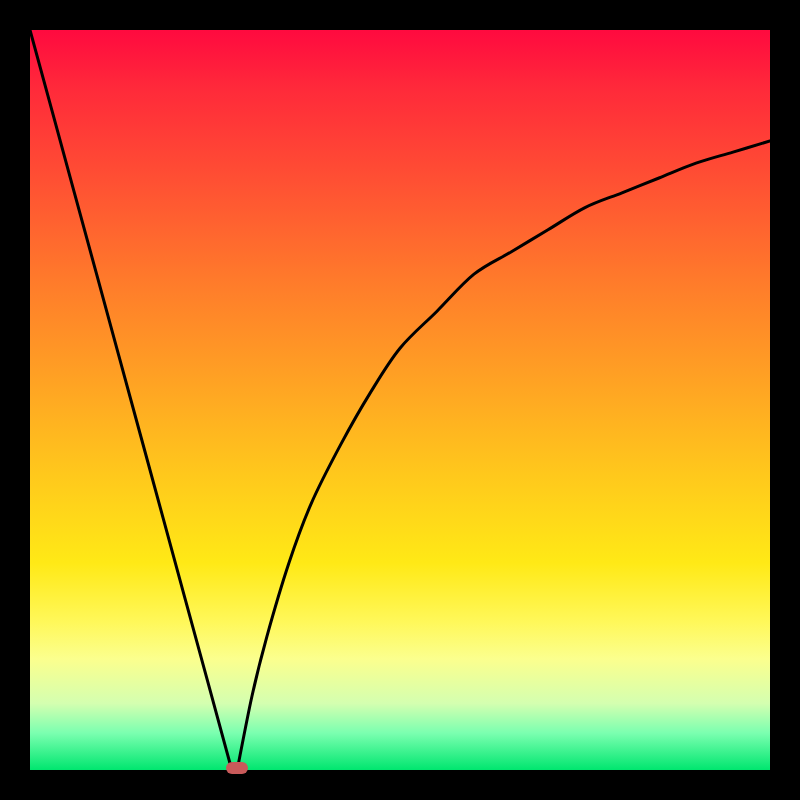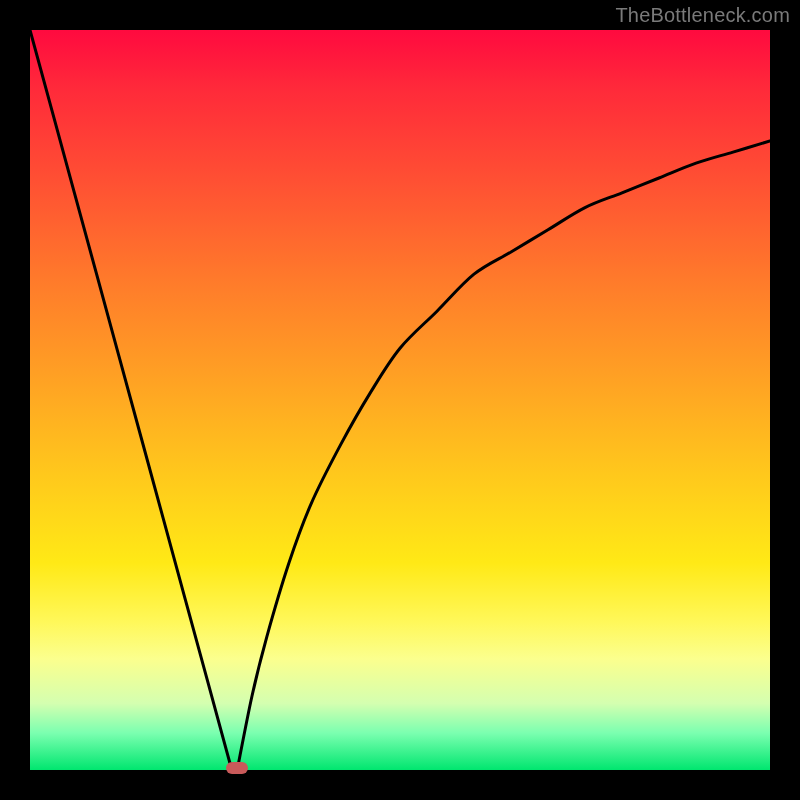--- a/index.html
+++ b/index.html
@@ -61,21 +61,20 @@
     width: 22px;
     height: 12px;
     background: #c85a5a;
     border-radius: 6px;
   }
 </style>
 </head>
 <body>
 
 <div class="frame">
-  <div class="watermark">TheBottleneck.com</div>
 
   <div class="plot">
     <svg class="overlay-svg" viewBox="0 0 740 740" preserveAspectRatio="none">
       <path id="left-path" fill="none" stroke="#000" stroke-width="3" stroke-linecap="round" d="M 0.00 0.00 L 22.20 81.40 L 44.40 162.80 L 66.60 244.20 L 88.80 325.60 L 111.00 407.00 L 133.20 488.40 L 155.40 569.80 L 177.60 651.20 L 199.80 732.60 L 207.20 740.00"></path>
       <path id="right-path" fill="none" stroke="#000" stroke-width="3" stroke-linecap="round" d="M 207.20 740.00 C 209.67 727.67, 217.07 688.20, 222.00 666.00 C 226.93 643.80, 230.63 629.00, 236.80 606.80 C 242.97 584.60, 251.60 555.00, 259.00 532.80 C 266.40 510.60, 272.57 493.33, 281.20 473.60 C 289.83 453.87, 300.93 432.90, 310.80 414.40 C 320.67 395.90, 330.53 378.63, 340.40 362.60 C 350.27 346.57, 358.90 331.77, 370.00 318.20 C 381.10 304.63, 394.67 293.53, 407.00 281.20 C 419.33 268.87, 431.67 254.07, 444.00 244.20 C 456.33 234.33, 468.67 229.40, 481.00 222.00 C 493.33 214.60, 505.67 207.20, 518.00 199.80 C 530.33 192.40, 542.67 183.77, 555.00 177.60 C 567.33 171.43, 579.67 167.73, 592.00 162.80 C 604.33 157.87, 616.67 152.93, 629.00 148.00 C 641.33 143.07, 653.67 137.52, 666.00 133.20 C 678.33 128.88, 690.67 125.80, 703.00 122.10 C 715.33 118.40, 733.83 112.85, 740.00 111.00"></path>
     </svg>
     <div id="min-marker" class="marker" style="left: 196.2px; top: 732px; background: rgb(200, 90, 90);"></div>
   </div>
 </div>
 

